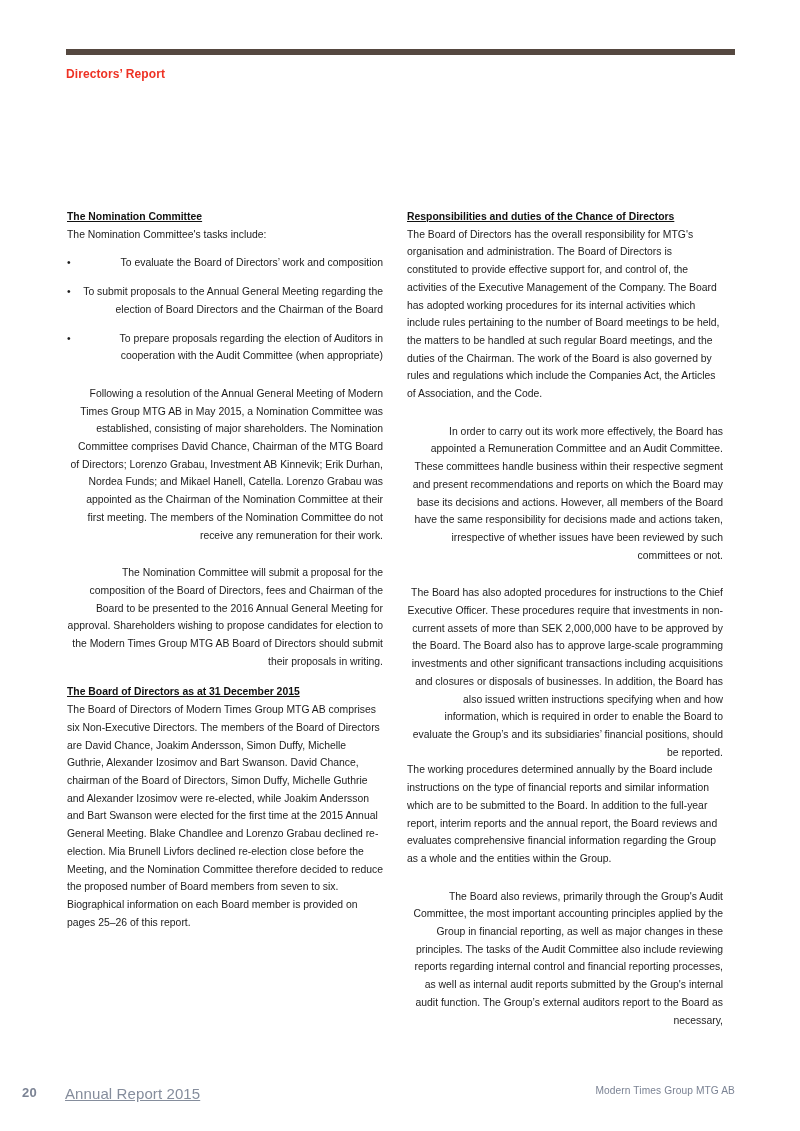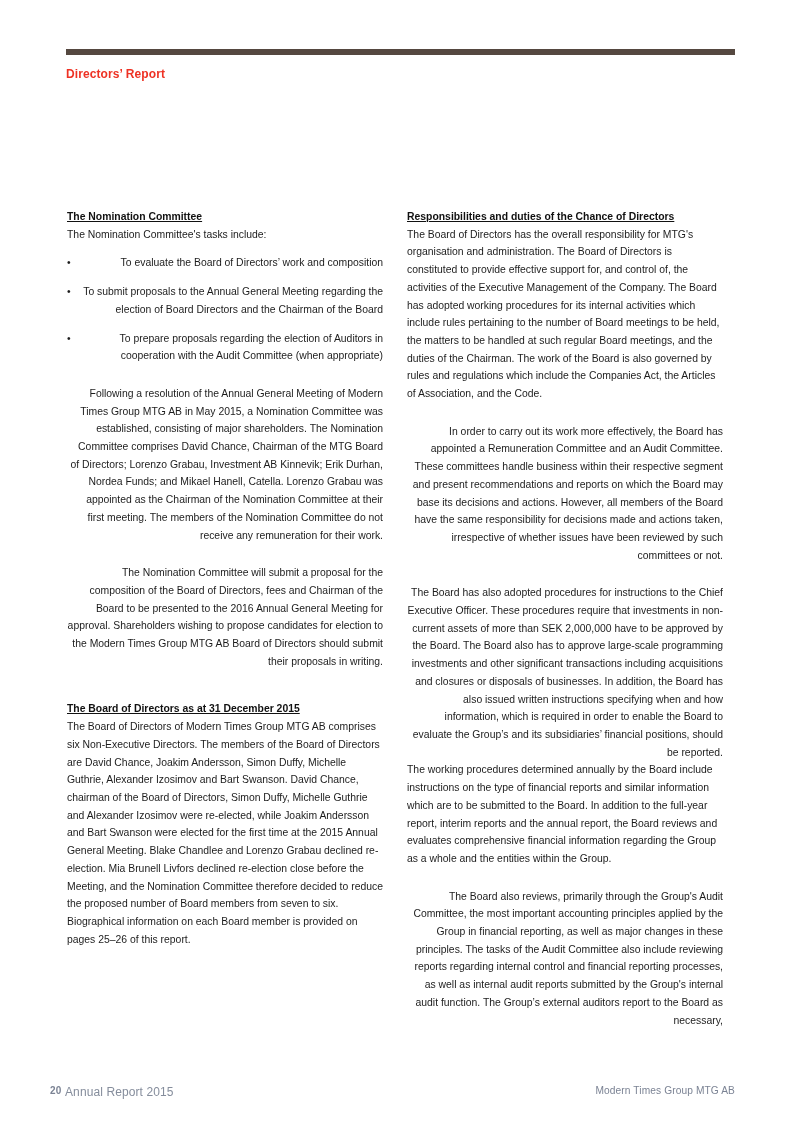--- a/index.html
+++ b/index.html
@@ -110,33 +110,33 @@
     position: absolute;
     left: 0;
     right: 0;
     top: 1085px;
     height: 16px;
   }
   .footer-page-no {
     position: absolute;
     left: 22px;
     top: 0;
-    font-size: 10px;
+    font-size: 13px;
     font-weight: bold;
     color: #7b8394;
     letter-spacing: 0.2px;
-    margin-left: 28px;
   }
   .footer-left-label {
     position: absolute;
     left: 65px;
     top: 0;
-    font-size: 12px;
+    font-size: 15px;
     color: #858d9c;
     letter-spacing: 0.1px;
+    text-decoration: underline;
   }
   .footer-right-label {
     position: absolute;
     right: 65px;
     top: 0;
     font-size: 10.2px;
     color: #7b8394;
     letter-spacing: 0.1px;
     margin-left: 41px;
   }
@@ -155,21 +155,21 @@
 
     <ul class="bullets">
       <li>To evaluate the Board of Directors’ work and composition</li>
       <li>To submit proposals to the Annual General Meeting regarding the election of Board Directors and the Chairman of the Board</li>
       <li>To prepare proposals regarding the election of Auditors in cooperation with the Audit Committee (when appropriate)</li>
     </ul>
 
     <p class="para spaced">Following a resolution of the Annual General Meeting of Modern Times Group MTG AB in May 2015, a Nomination Committee was established, consisting of major shareholders. The Nomination Committee comprises David Chance, Chairman of the MTG Board of Directors; Lorenzo Grabau, Investment AB Kinnevik; Erik Durhan, Nordea Funds; and Mikael Hanell, Catella. Lorenzo Grabau was appointed as the Chairman of the Nomination Committee at their first meeting. The members of the Nomination Committee do not receive any remuneration for their work.</p>
     <p class="para spaced">The Nomination Committee will submit a proposal for the composition of the Board of Directors, fees and Chairman of the Board to be presented to the 2016 Annual General Meeting for approval. Shareholders wishing to propose candidates for election to the Modern Times Group MTG AB Board of Directors should submit their proposals in writing.</p>
 
-    <h2 class="section-heading" style="margin-top:30px;">The Board of Directors as at 31 December 2015</h2>
+    <h2 class="section-heading" style="margin-top:13px;">The Board of Directors as at 31 December 2015</h2>
     <p class="para tight">The Board of Directors of Modern Times Group MTG AB comprises six Non-Executive Directors. The members of the Board of Directors are David Chance, Joakim Andersson, Simon Duffy, Michelle Guthrie, Alexander Izosimov and Bart Swanson. David Chance, chairman of the Board of Directors, Simon Duffy, Michelle Guthrie and Alexander Izosimov were re-elected, while Joakim Andersson and Bart Swanson were elected for the first time at the 2015 Annual General Meeting. Blake Chandlee and Lorenzo Grabau declined re-election. Mia Brunell Livfors declined re-election close before the Meeting, and the Nomination Committee therefore decided to reduce the proposed number of Board members from seven to six. Biographical information on each Board member is provided on pages 25–26 of this report.</p>
   </div>
 
   <div class="col col-right">
     <h2 class="section-heading">Responsibilities and duties of the Chance of Directors</h2>
     <p class="para tight">The Board of Directors has the overall responsibility for MTG's organisation and administration. The Board of Directors is constituted to provide effective support for, and control of, the activities of the Executive Management of the Company. The Board has adopted working procedures for its internal activities which include rules pertaining to the number of Board meetings to be held, the matters to be handled at such regular Board meetings, and the duties of the Chairman. The work of the Board is also governed by rules and regulations which include the Companies Act, the Articles of Association, and the Code.</p>
 
     <p class="para spaced">In order to carry out its work more effectively, the Board has appointed a Remuneration Committee and an Audit Committee. These committees handle business within their respective segment and present recommendations and reports on which the Board may base its decisions and actions. However, all members of the Board have the same responsibility for decisions made and actions taken, irrespective of whether issues have been reviewed by such committees or not.</p>
     <p class="para spaced">The Board has also adopted procedures for instructions to the Chief Executive Officer. These procedures require that investments in non-current assets of more than SEK 2,000,000 have to be approved by the Board. The Board also has to approve large-scale programming investments and other significant transactions including acquisitions and closures or disposals of businesses. In addition, the Board has also issued written instructions specifying when and how information, which is required in order to enable the Board to evaluate the Group’s and its subsidiaries’ financial positions, should be reported.</p>
 

